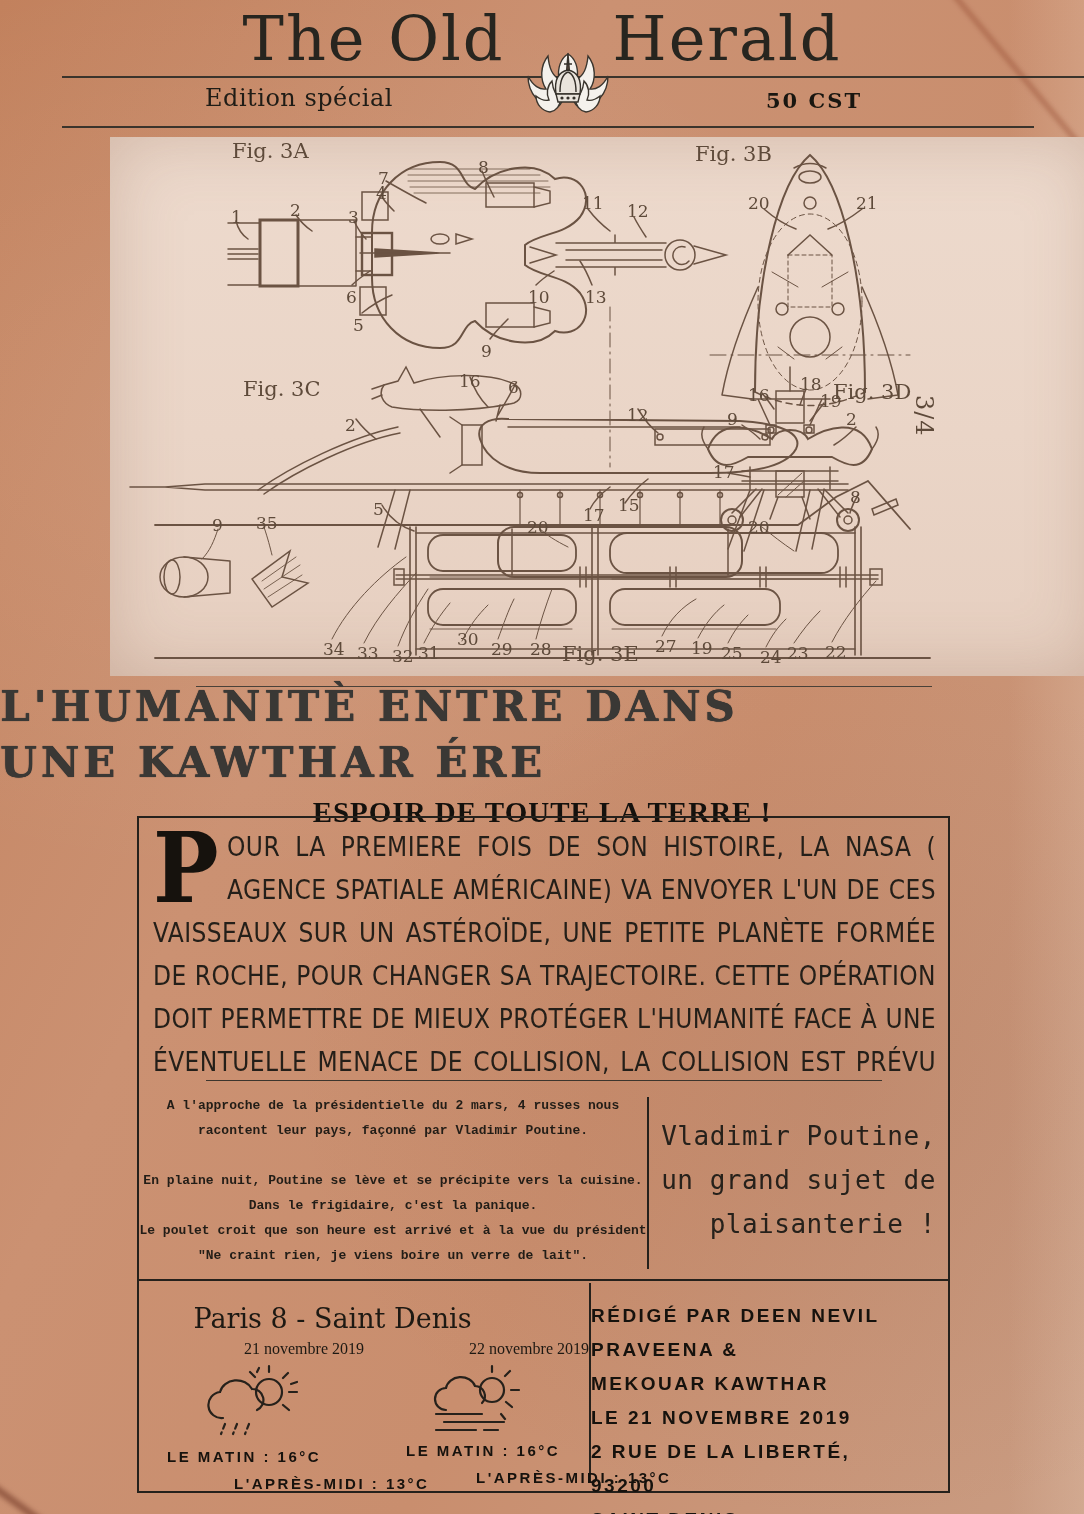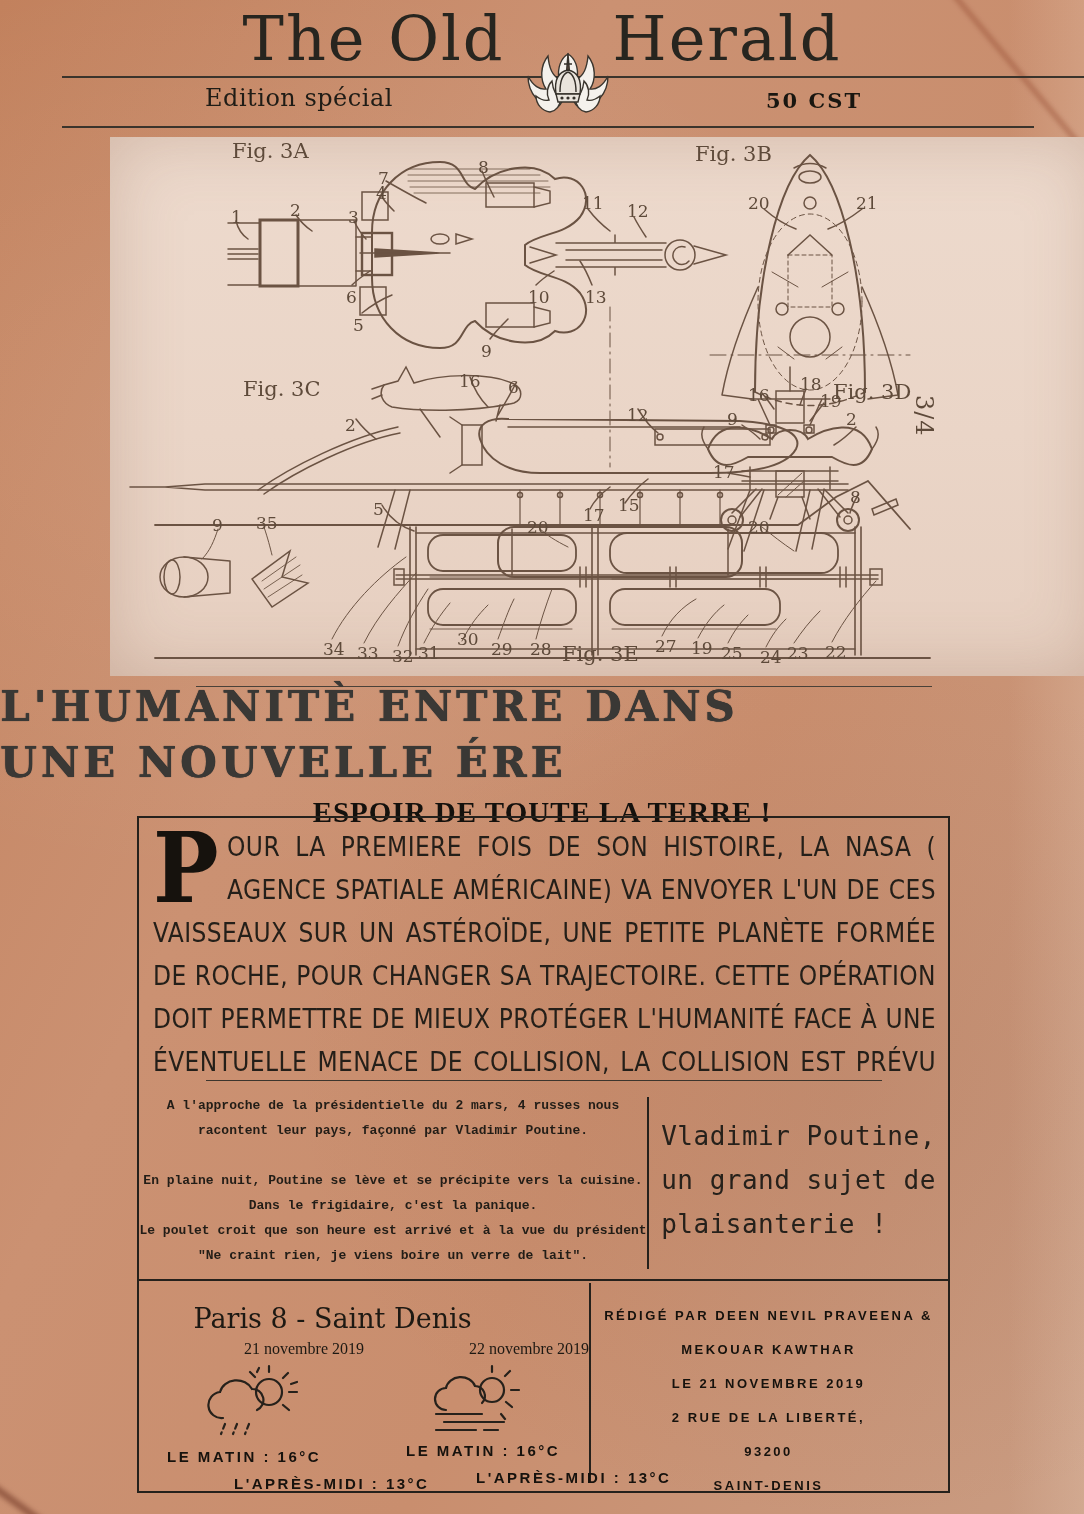--- a/index.html
+++ b/index.html
@@ -55,40 +55,40 @@
     text-align:justify;color:#241f19;letter-spacing:.4px;}
   .dropcap{float:left;font-family:"DejaVu Serif",serif;font-weight:700;font-size:97px;line-height:76px;
     margin:4px 8px 0 0;color:#16120d;}
   .mid-rule{width:676px;margin:2px auto 0 auto;border-top:1.5px solid #3c352d;}
   .poutine-row{display:flex;height:198px;}
   .poutine-left{width:508px;box-sizing:border-box;padding-top:12px;
     font-family:"Liberation Mono","DejaVu Sans Mono",monospace;font-weight:700;font-size:13px;line-height:25px;
     text-align:center;color:#221d17;}
   .poutine-left .gap{height:25px;}
   .v-divider{width:0;border-left:2px solid #25211c;margin:16px 0 10px 0;}
-  .poutine-right{flex:1;display:flex;align-items:center;justify-content:center;text-align:left;
+  .poutine-right{flex:1;display:flex;align-items:center;justify-content:center;text-align:right;
     font-family:"DejaVu Sans Mono",monospace;font-size:26px;line-height:44px;color:#26211b;letter-spacing:.5px;}
   .full-rule{border-top:2px solid #25211c;}
   .bottom-row{display:flex;height:214px;}
   .weather{width:450px;box-sizing:border-box;position:relative;padding-top:22px;}
   .weather-region{text-align:center;font-family:"DejaVu Serif",serif;font-size:27px;color:#1d1913;width:86%;}
   .weather-cols{display:flex;margin-top:6px;}
   .wday{width:50%;text-align:center;}
   .wdate{font-family:Liberation Serif, serif;font-size:16px;color:#1d1913;text-align:right;}
   .wicon{margin-top:4px;height:78px;}
   .wtemp{font-family:"Liberation Sans",sans-serif;font-weight:700;font-size:15px;letter-spacing:2.5px;color:#16120d;white-space:nowrap;}
   .wtemp.morning{text-align:left;}
   .wtemp.afternoon{text-align:left;margin-top:10px;}
   .wday1 .morning{margin:8px 0 0 28px;}
   .wday1 .afternoon{margin-left:95px;}
   .wday2 .morning{margin:2px 0 0 42px;}
   .wday2 .afternoon{margin-left:112px;}
   .weather-credits-divider{width:0;border-left:2px solid #25211c;margin:2px 0 12px 0;}
-  .credits{flex:1;box-sizing:border-box;padding:18px 14px 0 12px;text-align:center;
-    font-family:"Liberation Sans",sans-serif;font-weight:700;font-size:13px;line-height:34px;letter-spacing:2.5px;color:#16120d;}
+  .credits{flex:1;box-sizing:border-box;padding:18px 14px 0 0;text-align:left;
+    font-family:"Liberation Sans",sans-serif;font-weight:700;font-size:19px;line-height:34px;letter-spacing:2.5px;color:#16120d;}
 </style>
 </head>
 <body>
 
 <div class="page">
   <div class="crease crease-tr"></div>
   <div class="crease crease-bl"></div>
   <div class="crease crease-bl2"></div>
 
   <div class="masthead-title">
@@ -288,21 +288,21 @@
         <span class="flb num" style="left: 611px; top: 506px;">25</span>
         <span class="flb num" style="left: 650px; top: 510px;">24</span>
         <span class="flb num" style="left: 677px; top: 506px;">23</span>
         <span class="flb num" style="left: 715px; top: 505px;">22</span>
       </div>
   </div>
 
   <div class="rule rule-under-figure"></div>
   <div class="headline">
     <span class="hl-line">L'HUMANITÈ ENTRE DANS</span>
-    <span class="hl-line">UNE NOUVELLE ÉRE</span>
+    <span class="hl-line">UNE KAWTHAR ÉRE</span>
   </div>
   <div class="subhead">ESPOIR DE TOUTE LA TERRE !</div>
 
   <div class="article-box">
     <div class="article-top">
       <span class="dropcap">P</span><span>OUR LA PREMIERE FOIS DE SON HISTOIRE, LA NASA ( AGENCE SPATIALE AMÉRICAINE) VA ENVOYER L'UN DE CES VAISSEAUX SUR UN ASTÉROÏDE, UNE PETITE PLANÈTE FORMÉE DE ROCHE, POUR CHANGER SA TRAJECTOIRE. CETTE OPÉRATION DOIT PERMETTRE DE MIEUX PROTÉGER L'HUMANITÉ FACE À UNE ÉVENTUELLE MENACE DE COLLISION, LA COLLISION EST PRÉVU CETTE NUIT À 1H14, HEURE FRANÇAISE.</span>
     </div>
     <div class="mid-rule"></div>
 
     <div class="poutine-row">

